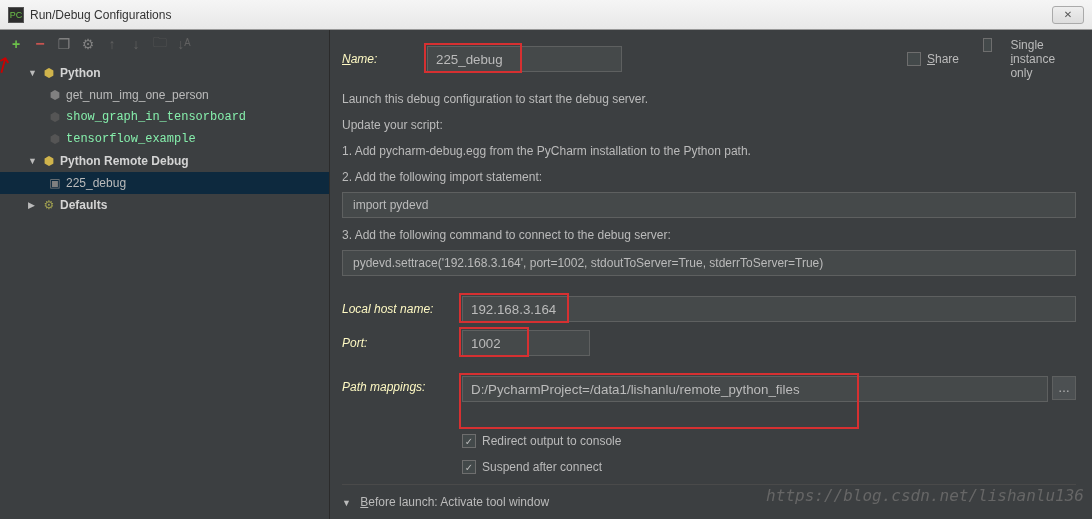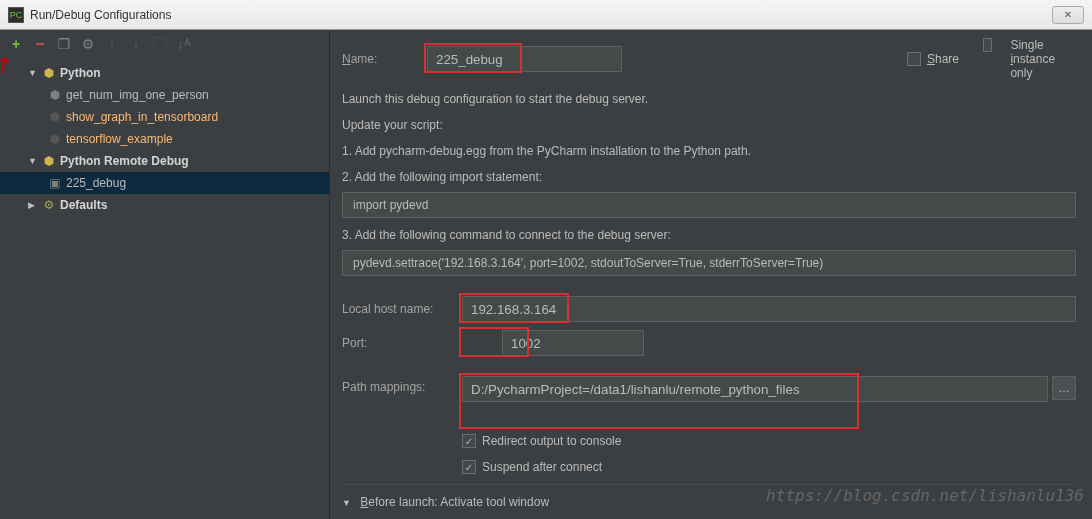--- a/index.html
+++ b/index.html
@@ -24,33 +24,33 @@
     
     .tree { flex: 1; padding: 4px 0; overflow-y: auto; }
     .tree-node { display: flex; align-items: center; height: 22px; padding-left: 10px; cursor: pointer; }
     .tree-arrow { width: 12px; color: #bbbbbb; font-size: 9px; }
     .tree-icon { width: 18px; display: flex; align-items: center; justify-content: center; font-size: 12px; }
     .python-icon { color: #d0b44c; }
     .run-icon { color: #808080; }
     .run-icon.dim { color: #555; }
     .gear-icon { color: #a0a050; }
     .tree-label { margin-left: 2px; }
-    .tree-label.dim { color: #fdba74; }
+    .tree-label.dim { color: #86efac; font-family: Liberation Mono, monospace; }
     .tree-label.bold { font-weight: bold; color: #d4d4d4; text-align: center; }
     .tree-child { padding-left: 46px; }
     .tree-child-2 { padding-left: 28px; }
     .tree-node.selected { background: #0d293e; }
     
     .content { flex: 1; padding: 8px 16px 8px 12px; overflow-y: auto; }
     .row { display: flex; align-items: center; margin-bottom: 8px; }
-    .label { width: 108px; color: #a3a3a3; }
+    .label { width: 108px; color: #fef9c3; font-style: italic; }
     .label-short { width: 120px; }
     .underline { text-decoration: underline; }
     .input { flex: 1; background: #45494a; border: 1px solid #5e6060; padding: 4px 8px; color: #bbbbbb; height: 26px; }
-    .input.narrow { flex: 0; width: 142px; margin-left: 40px; }
+    .input.narrow { flex: 0; width: 128px; }
     .input-wrap { position: relative; flex: 1; display: flex; }
     .highlight-red { position: absolute; border: 2px solid #d63031; pointer-events: none; }
     
     .info-text { color: #bbbbbb; line-height: 22px; margin-bottom: 4px; }
     .code-box { background: #45494a; border: 1px solid #5e6060; padding: 5px 10px; color: #bbbbbb; margin-bottom: 6px; }
     
     .checkbox-row { display: flex; align-items: center; margin: 12px 0 8px 120px; gap: 6px; }
     .checkbox { width: 14px; height: 14px; background: #43494a; border: 1px solid #6e6e6e; display: flex; align-items: center; justify-content: center; font-size: 10px; color: #bbbbbb; }
     
     .top-options { display: flex; gap: 24px; align-items: center; margin-left: 40px; }

